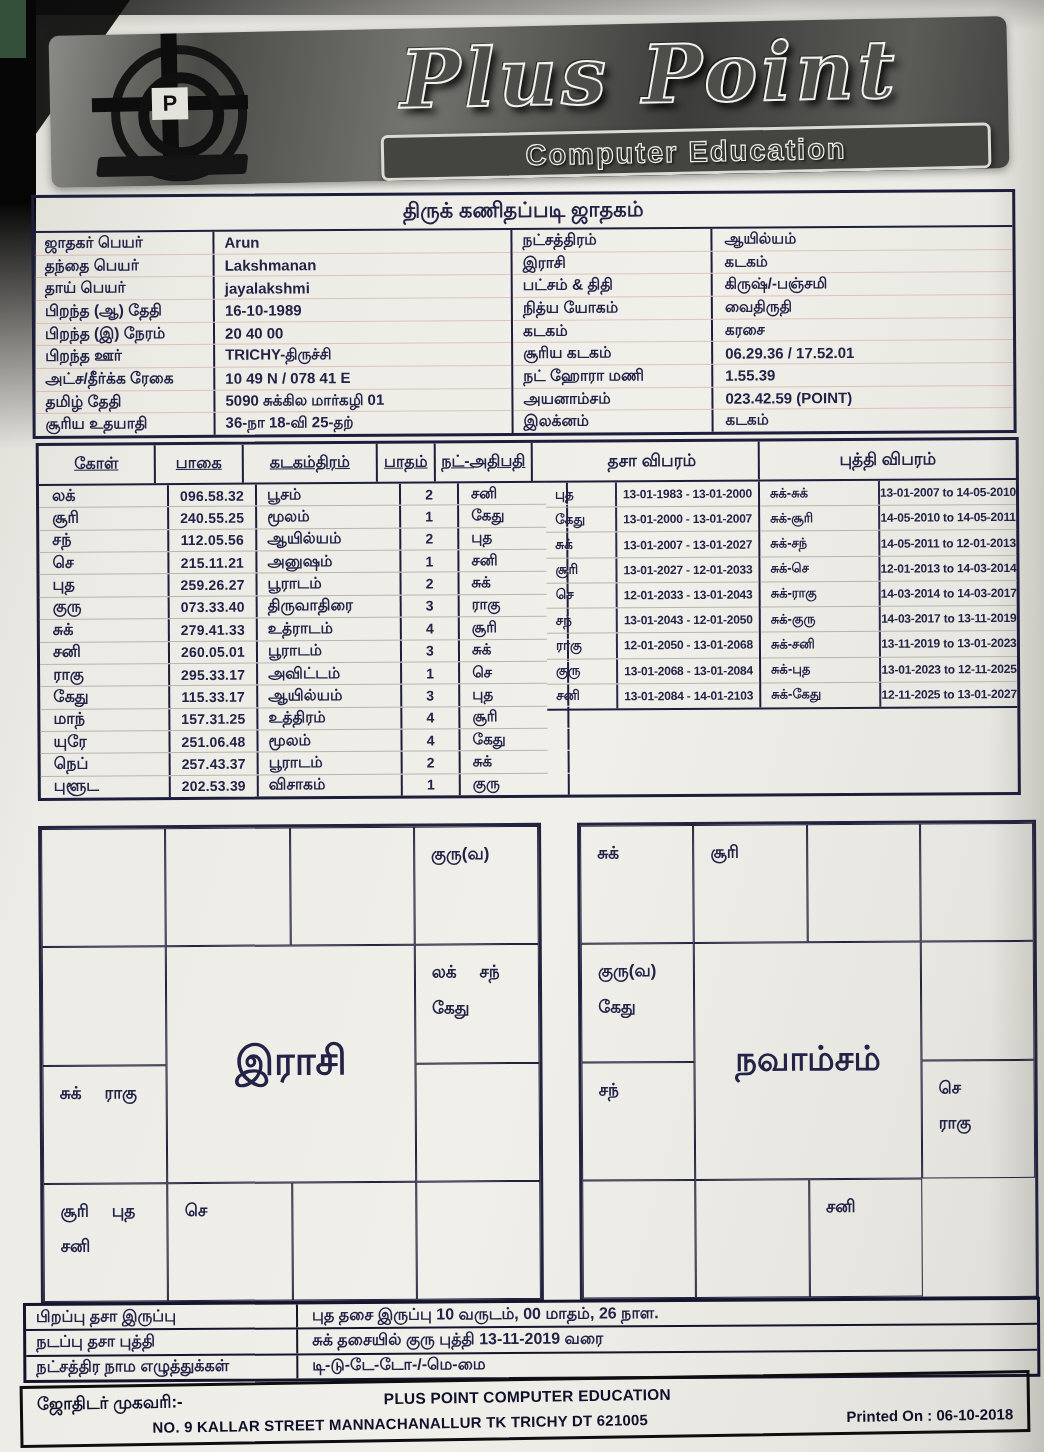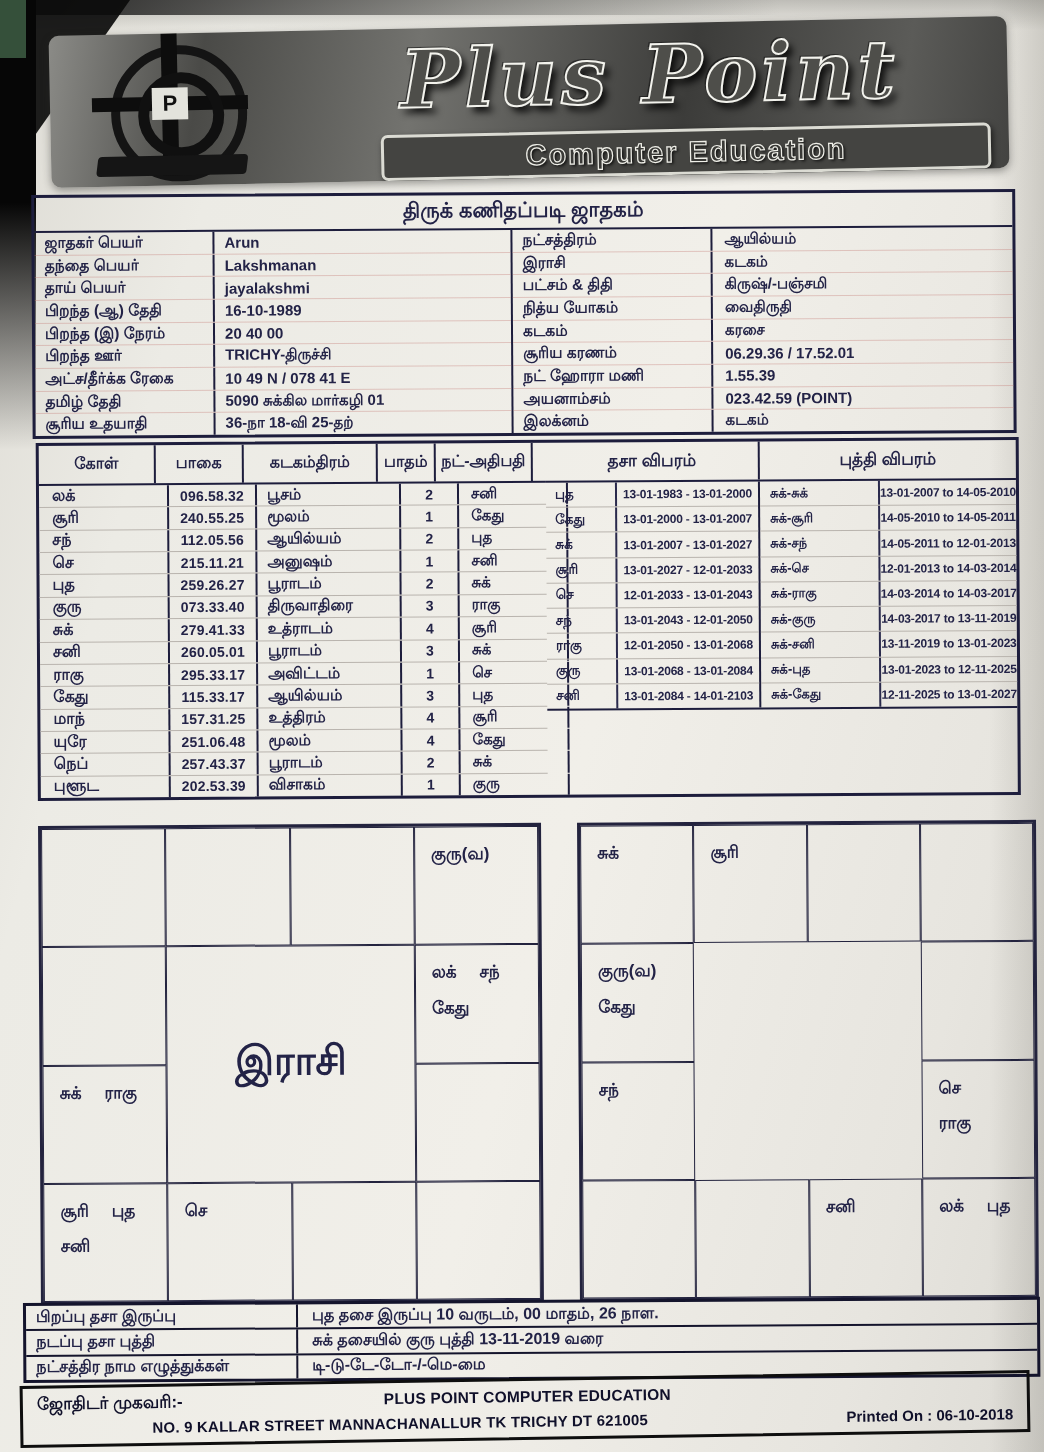--- a/index.html
+++ b/index.html
@@ -71,21 +71,21 @@
   
   .ptable{position:absolute;left:38px;top:440px;width:977px;height:352px;border:3px solid #1d1d3c;display:flex;}
   .pl-table{width:507px;flex:none;display:flex;flex-direction:column;}
   .pcell{border-right:2.5px solid #1d1d3c;display:flex;align-items:center;}
   .c-planet{width:115px;flex:none;padding-left:13px;font-weight:bold;font-size:16px;}
   .c-degree{width:86px;flex:none;justify-content:center;font-size:14px;font-weight:600;letter-spacing:.2px;}
   .c-star{width:132px;flex:none;padding-left:10px;font-weight:bold;font-size:15.5px;}
   .c-pada{width:56px;flex:none;justify-content:center;font-size:14px;font-weight:bold;}
   .c-lord{width:95px;flex:none;padding-left:12px;font-weight:bold;font-size:15px;}
   .pl-head{height:38px;flex:none;display:flex;border-bottom:2.5px solid #1d1d3c;}
-  .pl-head > div{justify-content:center;padding-left:0;font-size:16px;}
+  .pl-head > div{justify-content:center;padding-left:0;font-size:16px;text-decoration:underline;}
   .pl-rows{flex:1;display:flex;flex-direction:column;}
   .pl-row{flex:1;display:flex;}
   .pl-row + .pl-row{border-top:1px solid #b9b4ae;}
   .pl-row > div{align-self:stretch;}
 
   .pt-right{flex:1;display:flex;flex-direction:column;}
   .pt-heads{height:38px;flex:none;display:flex;border-bottom:2.5px solid #1d1d3c;}
   .dasa-head{width:212px;flex:none;border-right:2.5px solid #1d1d3c;display:flex;align-items:center;justify-content:center;
              font-weight:bold;font-size:17px;}
   .bhukti-head{flex:1;display:flex;align-items:center;justify-content:center;font-weight:bold;font-size:17px;}
@@ -238,21 +238,21 @@
               <div class="dlabel">நித்ய யோகம்</div>
               <div class="dvalue">வைதிருதி</div>
             </div>
 
             <div class="drow">
               <div class="dlabel">கடகம்</div>
               <div class="dvalue">கரசை</div>
             </div>
 
             <div class="drow">
-              <div class="dlabel">சூரிய கரணம்</div>
+              <div class="dlabel">சூரிய கடகம்</div>
               <div class="dvalue">06.29.36 / 17.52.01</div>
             </div>
 
             <div class="drow">
               <div class="dlabel">நட் ஹோரா மணி</div>
               <div class="dvalue">1.55.39</div>
             </div>
 
             <div class="drow">
               <div class="dlabel">அயனாம்சம்</div>
@@ -521,21 +521,21 @@
       <div class="cc p4"></div>
       <div class="cc p5">குரு(வ)
 கேது</div>
       <div class="cc p6"></div>
       <div class="cc p7">சந்</div>
       <div class="cc p8">செ
 ராகு</div>
       <div class="cc p9"></div>
       <div class="cc p10"></div>
       <div class="cc p11">சனி</div>
-      <div class="cc p12">லக் புத</div>
+      <div class="ccenter">நவாம்சம்</div>
     </div>
 
     <div class="summary">
 
         <div class="srow">
           <div class="s-label">பிறப்பு தசா இருப்பு</div>
           <div class="s-value">புத தசை இருப்பு 10 வருடம், 00 மாதம், 26 நாள.</div>
         </div>
 
         <div class="srow">

